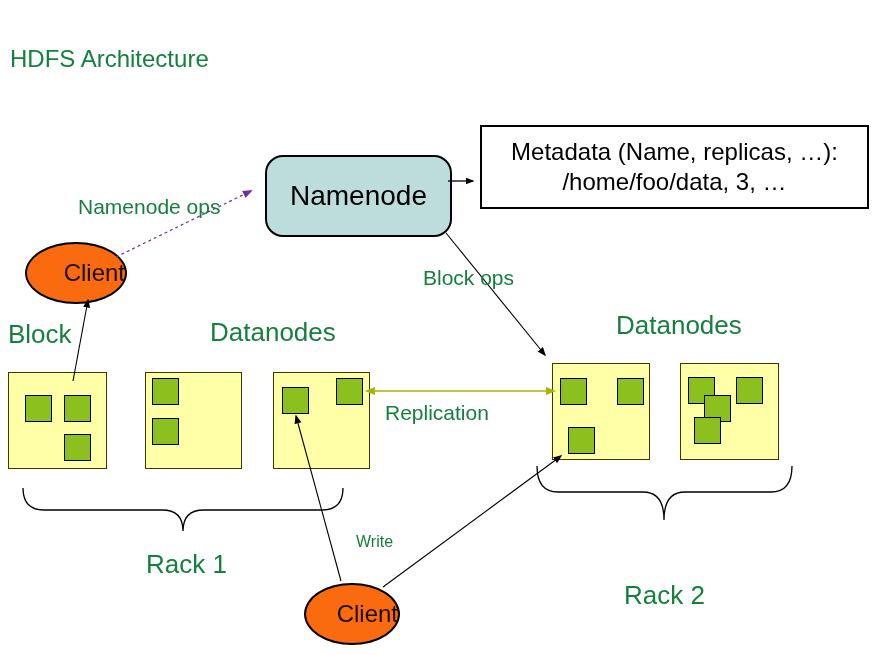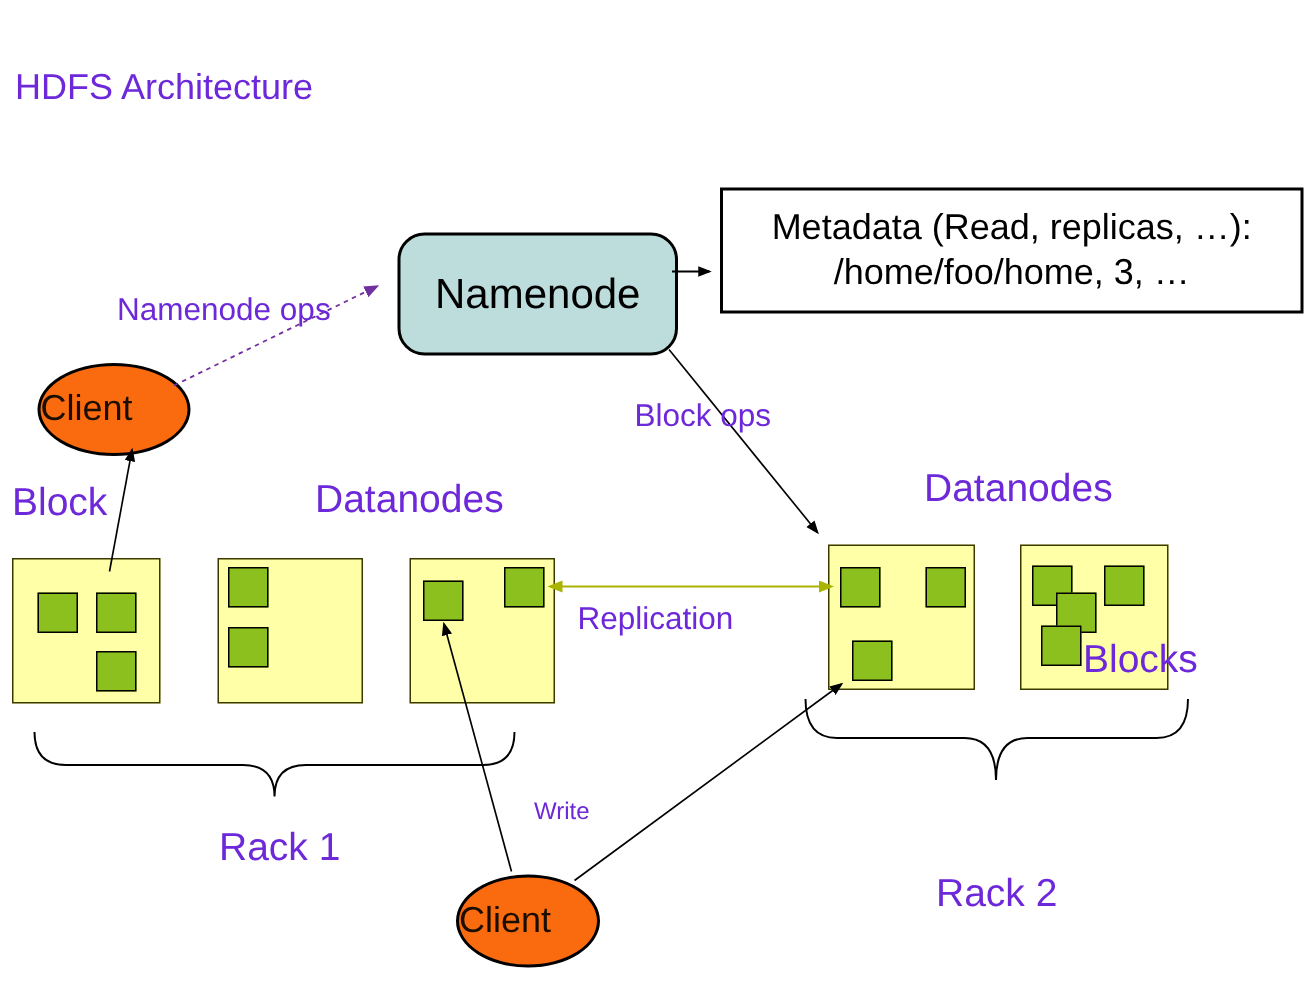--- a/index.html
+++ b/index.html
@@ -5,21 +5,21 @@
   html,body{margin:0;padding:0;background:#fff;}
   #canvas{
     position:relative;
     width:875px;height:655px;
     background:#fff;
     font-family:"Liberation Sans", sans-serif;
     color:#000;
     overflow:hidden;
   }
   .abs{position:absolute;}
-  .label{position:absolute;white-space:nowrap;color:#6d28d9;}
+  .label{position:absolute;white-space:nowrap;color:#15803d;}
   .lbl-big{font-size:26px;}
   .lbl-small{font-size:21px;}
   #title{left:10px;top:45px;font-size:24px;}
 
   
   #namenode{
     left:265px;top:155px;width:183px;height:78px;
     background:var(--namenode-fill,#bddcdc);
     border:2px solid #000;border-radius:18px;
     display:flex;align-items:center;justify-content:center;
@@ -32,21 +32,21 @@
     left:480px;top:125px;width:385px;height:80px;
     background:#fff;border:2px solid #000;
     display:flex;flex-direction:column;align-items:center;justify-content:center;
     font-size:24px;line-height:1.25;text-align:center;
   }
 
   
   .client{
     background:var(--client-orange,#fa6a0f);
     border:2px solid #000;border-radius:50%;
-    display:flex;align-items:center;justify-content:flex-start;
+    display:flex;align-items:center;justify-content:flex-end;
     font-size:24px;color:#1a0e00;
   }
   #client-top{left:25px;top:242px;width:98px;height:58px;}
   #client-bottom{left:304px;top:583px;width:92px;height:58px;}
 
   
   .dn-box{
     position:absolute;
     background:var(--box-yellow,#ffffa8);
     border:1px solid #3a3a00;
@@ -85,22 +85,22 @@
 
 <div id="canvas">
 
   <div id="title" class="label">HDFS Architecture</div>
 
   <div id="namenode" class="abs">
     <span>Namenode</span>
   </div>
 
   <div id="metadata-box" class="abs">
-    <div>Metadata (Read, replicas, …):</div>
-    <div>/home/foo/home, 3, …</div>
+    <div>Metadata (Name, replicas, …):</div>
+    <div>/home/foo/data, 3, …</div>
   </div>
 
   <div id="client-top" class="abs client">
     <span>Client</span>
   </div>
   <div id="client-bottom" class="abs client">
     <span>Client</span>
   </div>
 
   <div id="dn1" class="dn-box"></div>
@@ -160,18 +160,17 @@
 
     <path d="M 537,466 Q 537,492 558,492 L 643,492 Q 664,492 664,520 Q 664,492 685,492 L 771,492 Q 792,492 792,466" fill="none" stroke="#000" stroke-width="1.3"></path>
   </svg>
 
   <div id="lbl-metadata-ops" class="label lbl-small">Namenode ops</div>
   <div id="lbl-block-ops" class="label lbl-small">Block ops</div>
   <div id="lbl-read" class="label lbl-big">Block</div>
   <div id="lbl-datanodes-left" class="label lbl-big">Datanodes</div>
   <div id="lbl-datanodes-right" class="label lbl-big">Datanodes</div>
   <div id="lbl-replication" class="label lbl-small">Replication</div>
-  <div id="lbl-blocks" class="label lbl-big">Blocks</div>
   <div id="lbl-write" class="label">Write</div>
   <div id="lbl-rack1" class="label lbl-big">Rack 1</div>
   <div id="lbl-rack2" class="label lbl-big">Rack 2</div>
 
 </div>
 
 </body></html>

